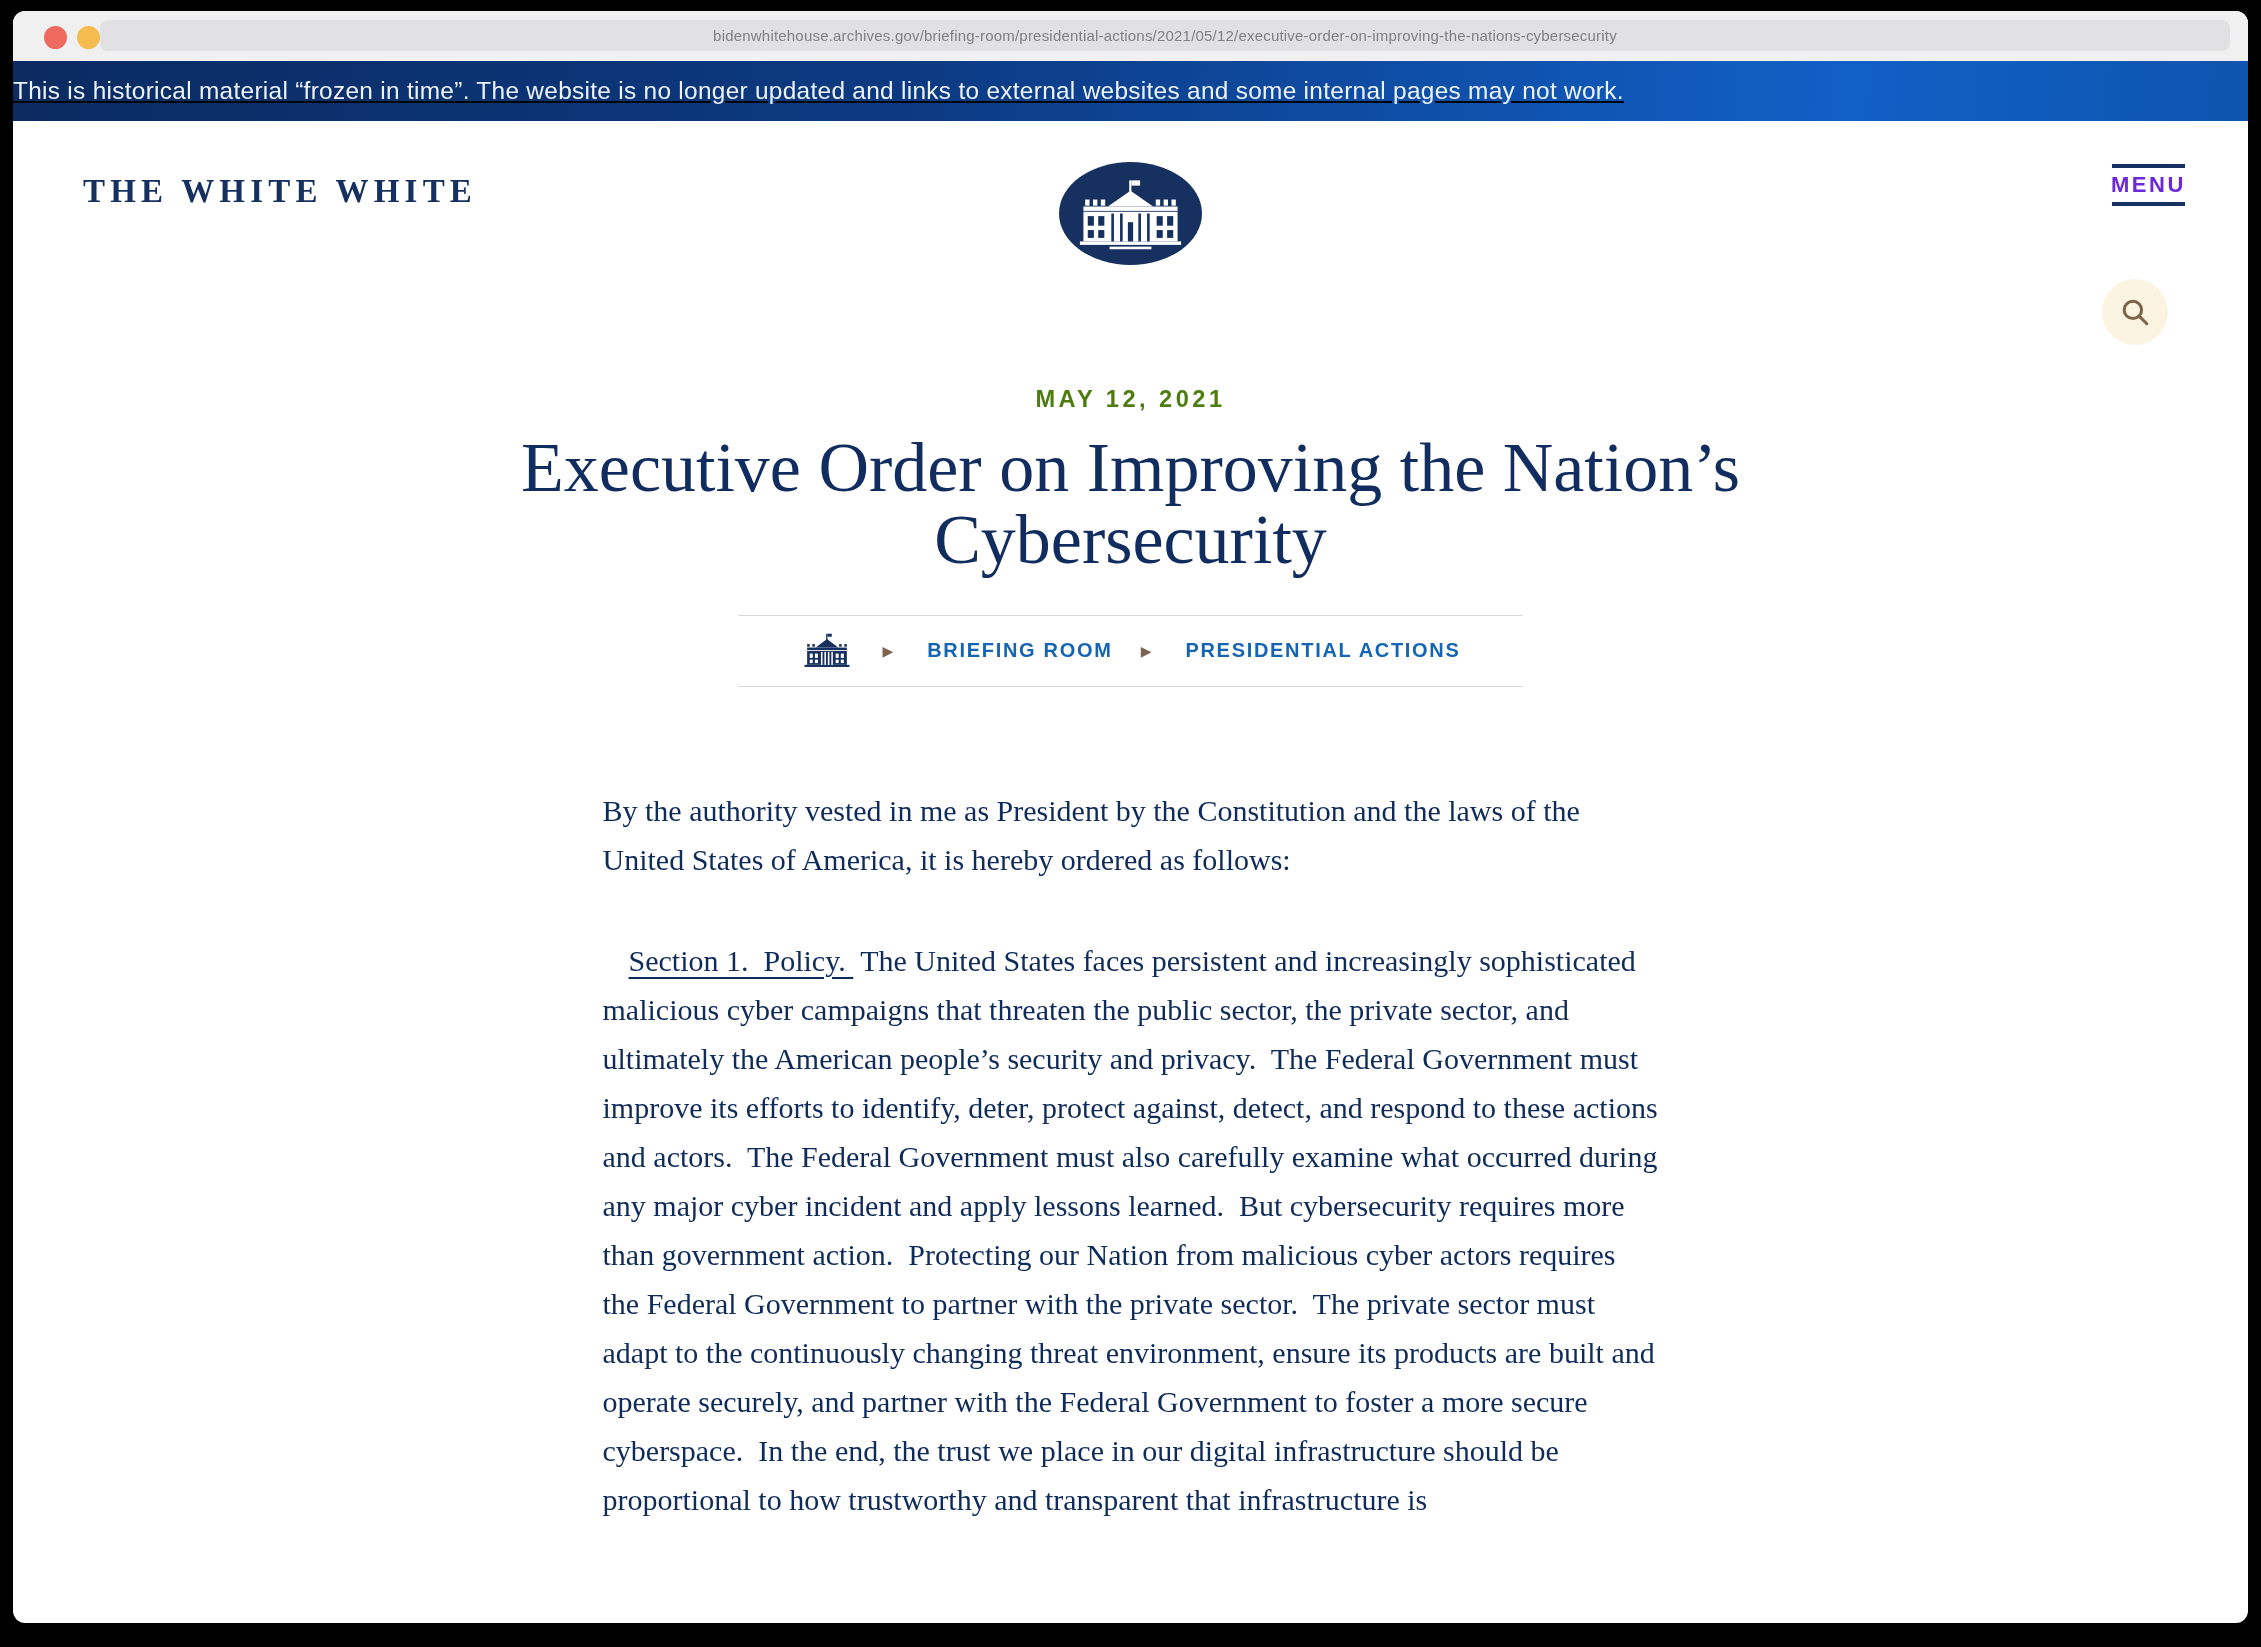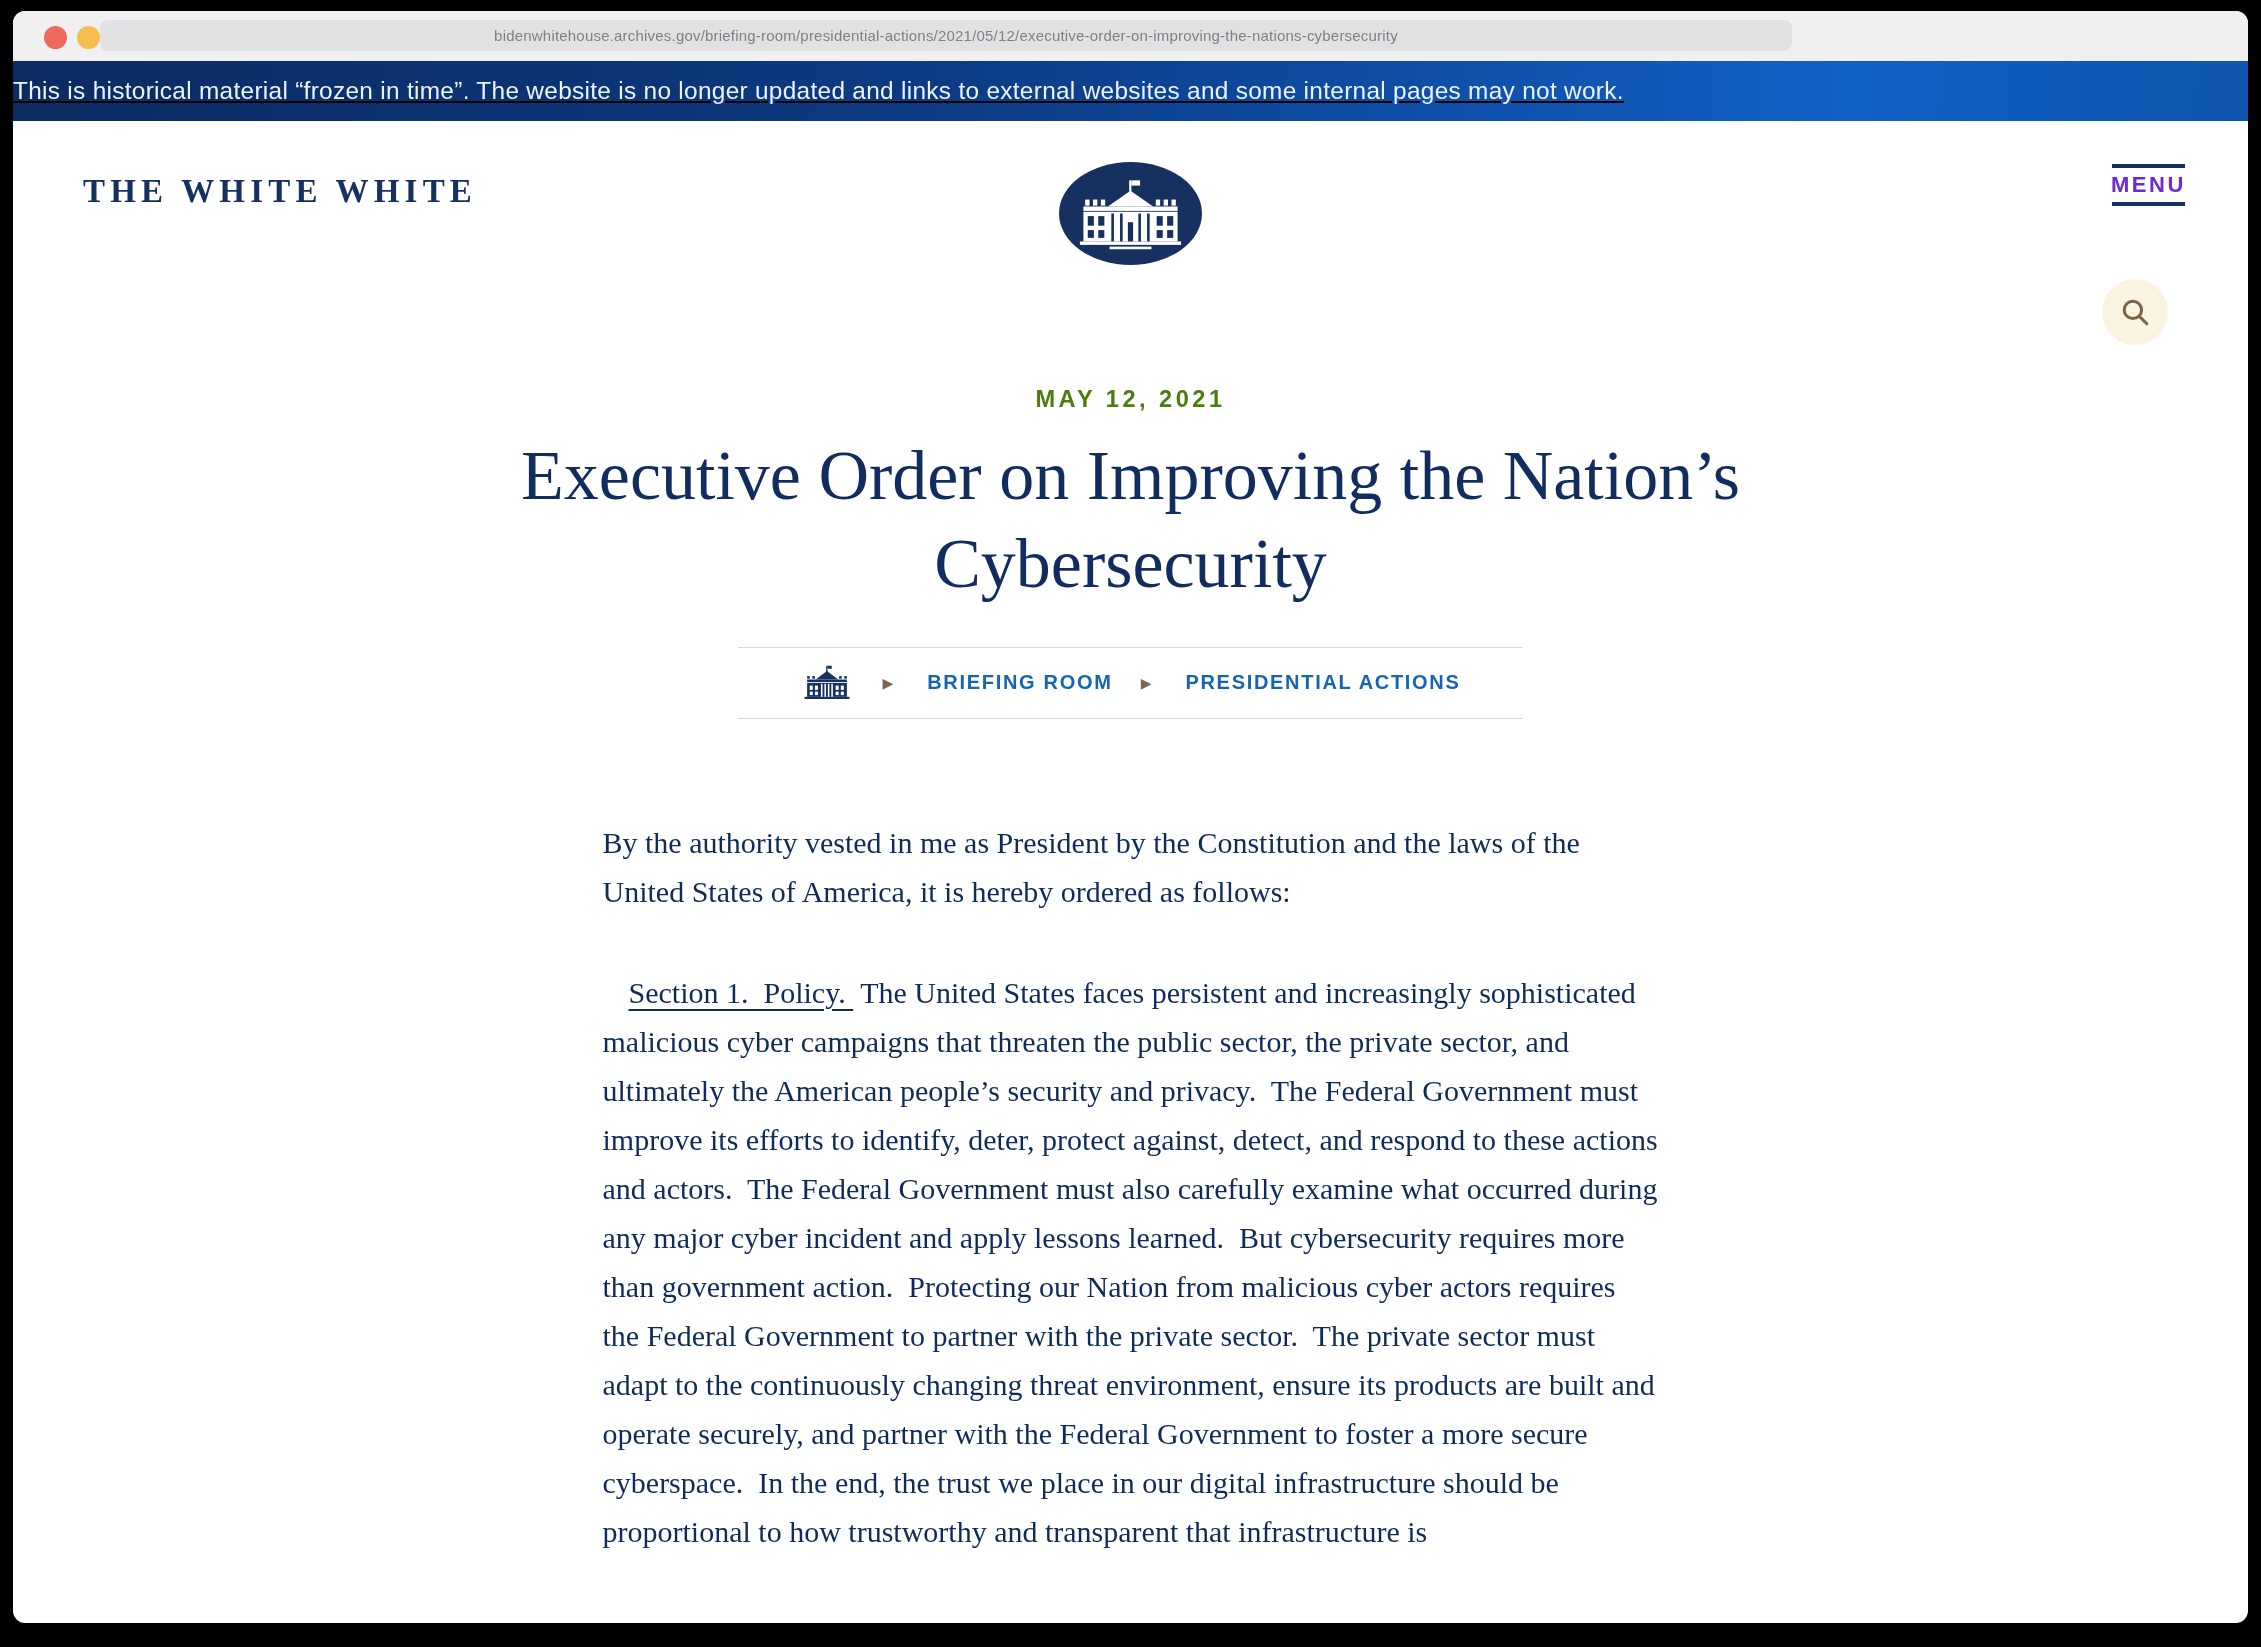--- a/index.html
+++ b/index.html
@@ -9,21 +9,21 @@
     background:#ffffff;border-radius:12.2px;overflow:hidden;
     font-family:"Liberation Sans",sans-serif;
   }
   
   .titlebar{position:absolute;top:0;left:0;right:0;height:50px;background:#f0f0f1;}
   .traffic{position:absolute;top:15px;width:23px;height:23px;border-radius:50%;}
   .tl-close{left:30.5px;background:#ee6a5f;}
   .tl-min{left:64px;background:#f5bd4f;}
   .tl-max{left:97px;background:#3ac84f;}
   .urlbar{
-    position:absolute;top:8.7px;left:87px;width:1692px;height:31px;
+    position:absolute;top:8.7px;left:87px;width:2130px;height:31px;
     background:#e1e1e3;border-radius:7.9px;
     display:flex;align-items:center;justify-content:center;
     color:#808084;font-size:15px;letter-spacing:0.2px;
   }
   
   .banner{
     position:absolute;top:50px;left:0;right:0;height:60px;
     background:linear-gradient(93deg,#0b2b61 0%,#0c3a82 40%,#1160c6 82%,#0d55ae 100%);
     display:flex;align-items:center;justify-content:flex-start;text-decoration:underline;
   }
@@ -49,21 +49,21 @@
     background:#fbf4e1;display:flex;align-items:center;justify-content:center;cursor:pointer;
   }
   
   .article{position:absolute;top:0;left:0;right:0;padding-top:373px;text-align:center;}
   .date{
     color:#4d7c0f;font-size:23.6px;font-weight:600;letter-spacing:3.5px;line-height:30px;
   }
   .title{
     margin:17.4px auto 0 auto;max-width:1309px;
     font-family:"Liberation Serif",serif;font-weight:400;
-    font-size:70px;line-height:88px;color:#112c5e;
+    font-size:70px;line-height:72px;color:#112c5e;
   }
   .crumbbar{
     width:785px;margin:39px auto 0 auto;height:72px;
     border-top:1.7px solid #d8d8d8;border-bottom:1.7px solid #d8d8d8;
     display:flex;align-items:center;justify-content:center;gap:28px;
   }
   .crumb-link{
     color:#1565b2;font-size:20px;font-weight:700;letter-spacing:1.7px;cursor:pointer;white-space:nowrap;margin-left:6px;
   }
   .crumb-arrow{color:#7d6450;font-size:14px;line-height:1;}

